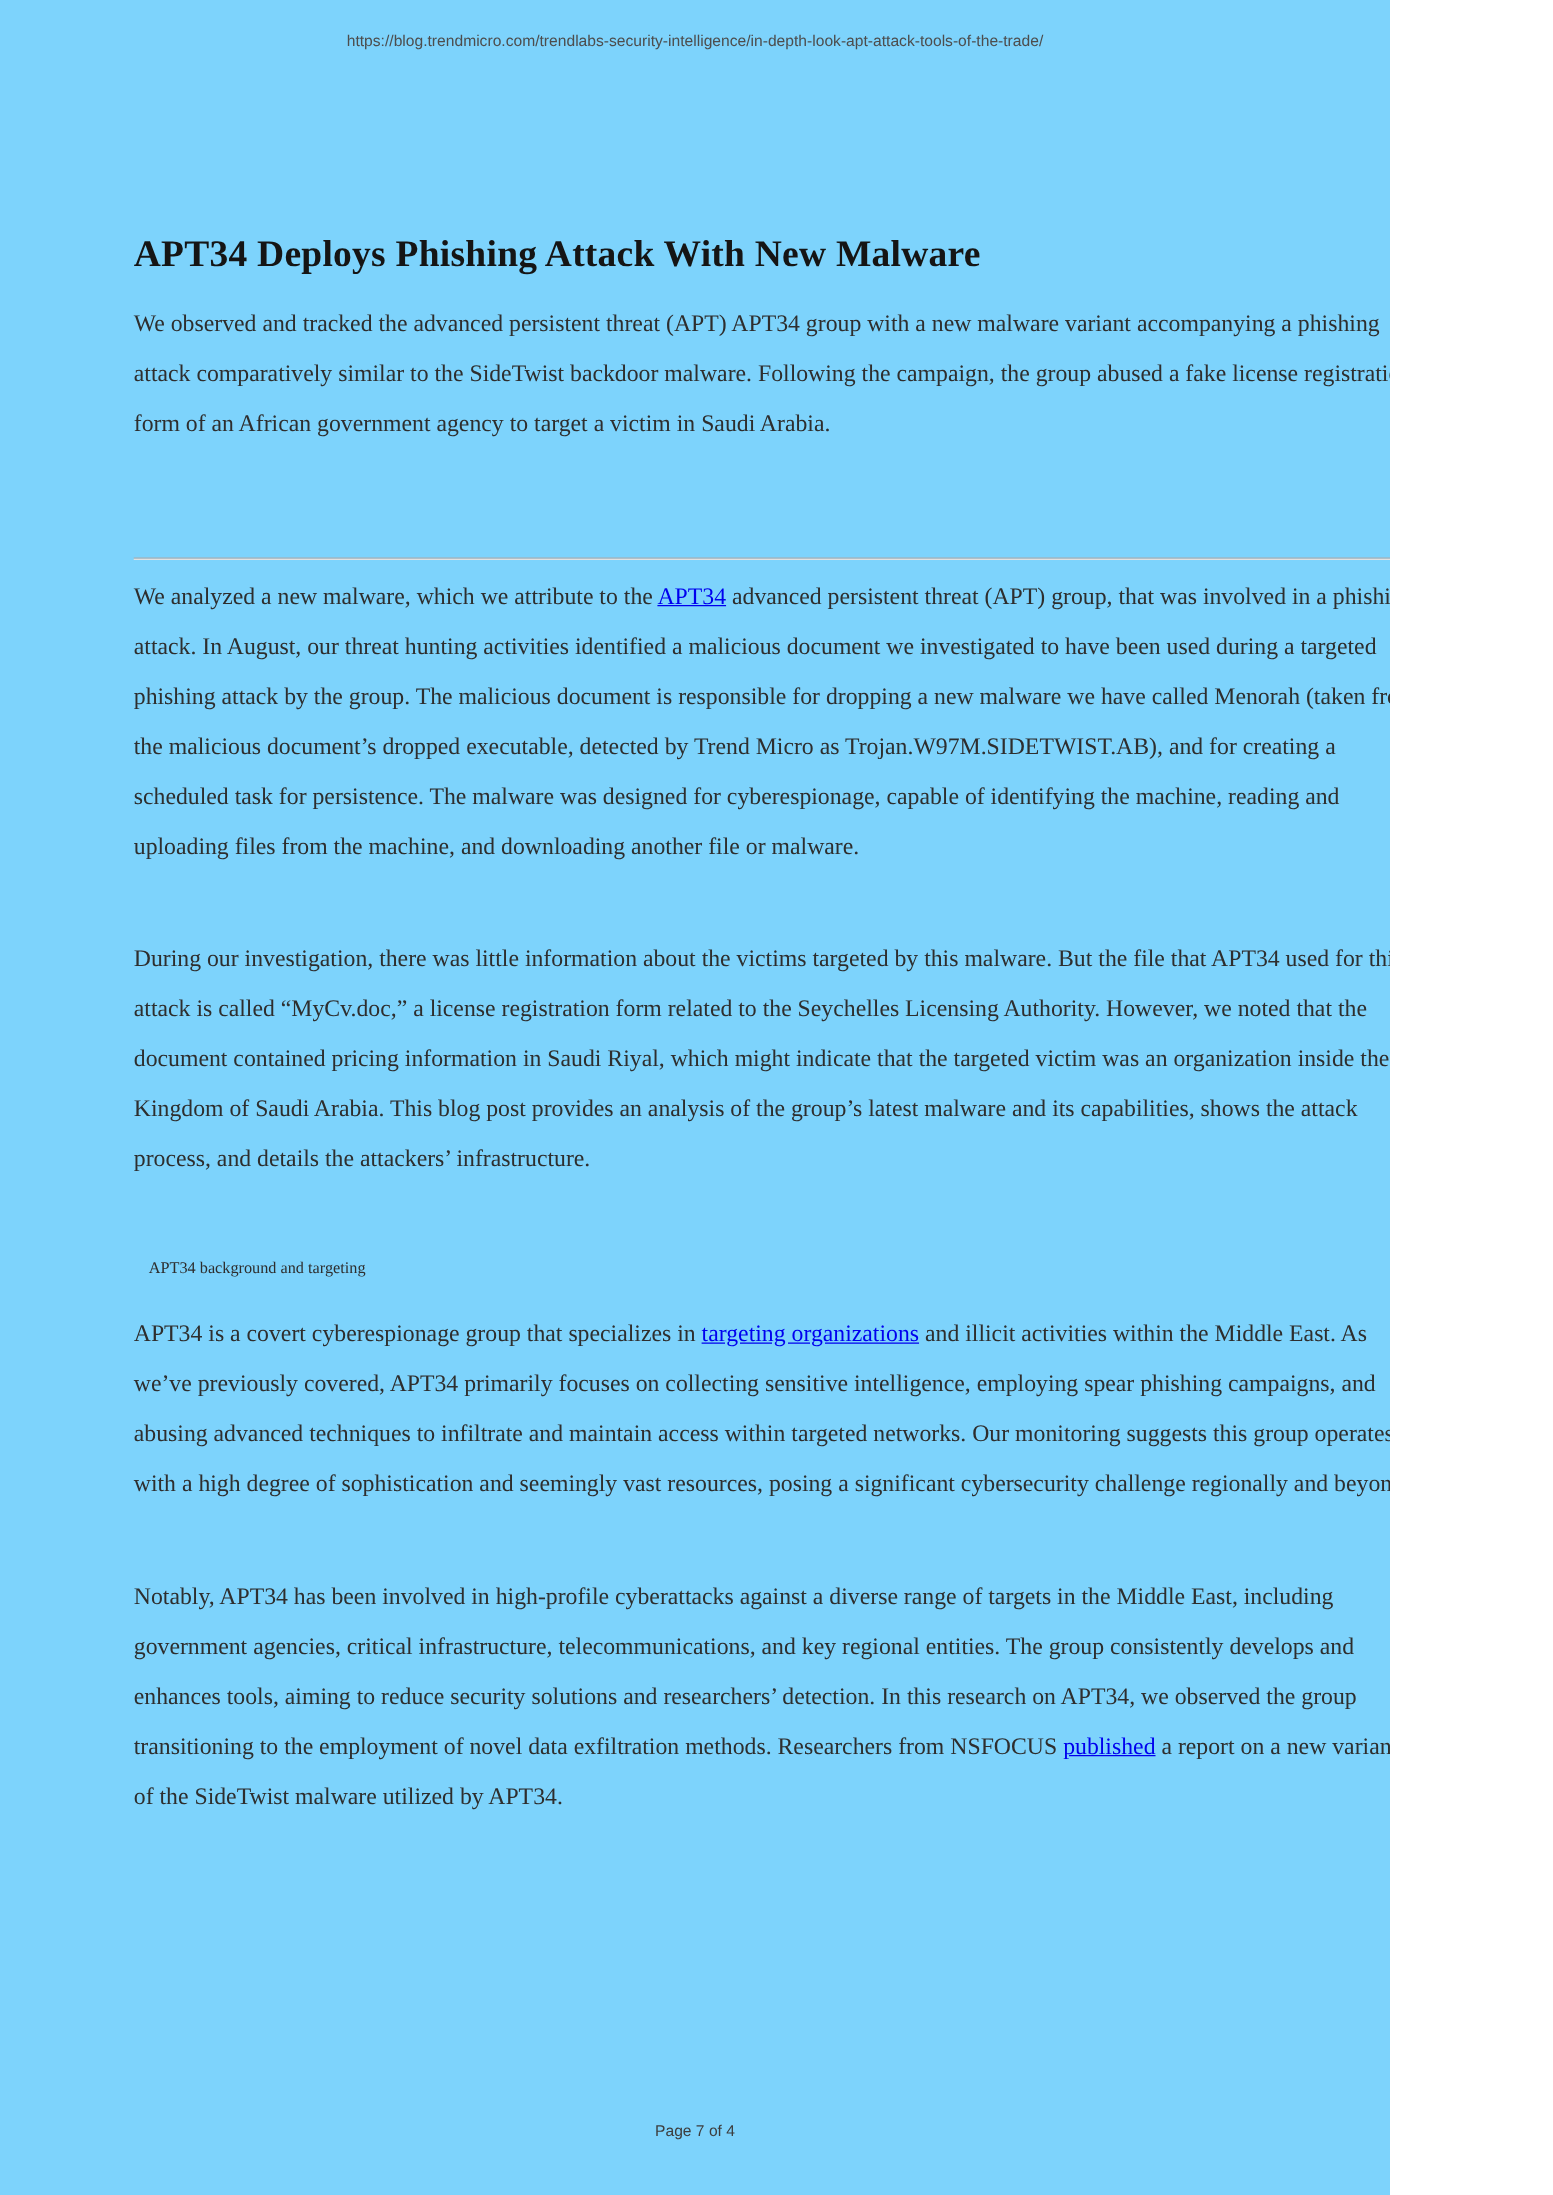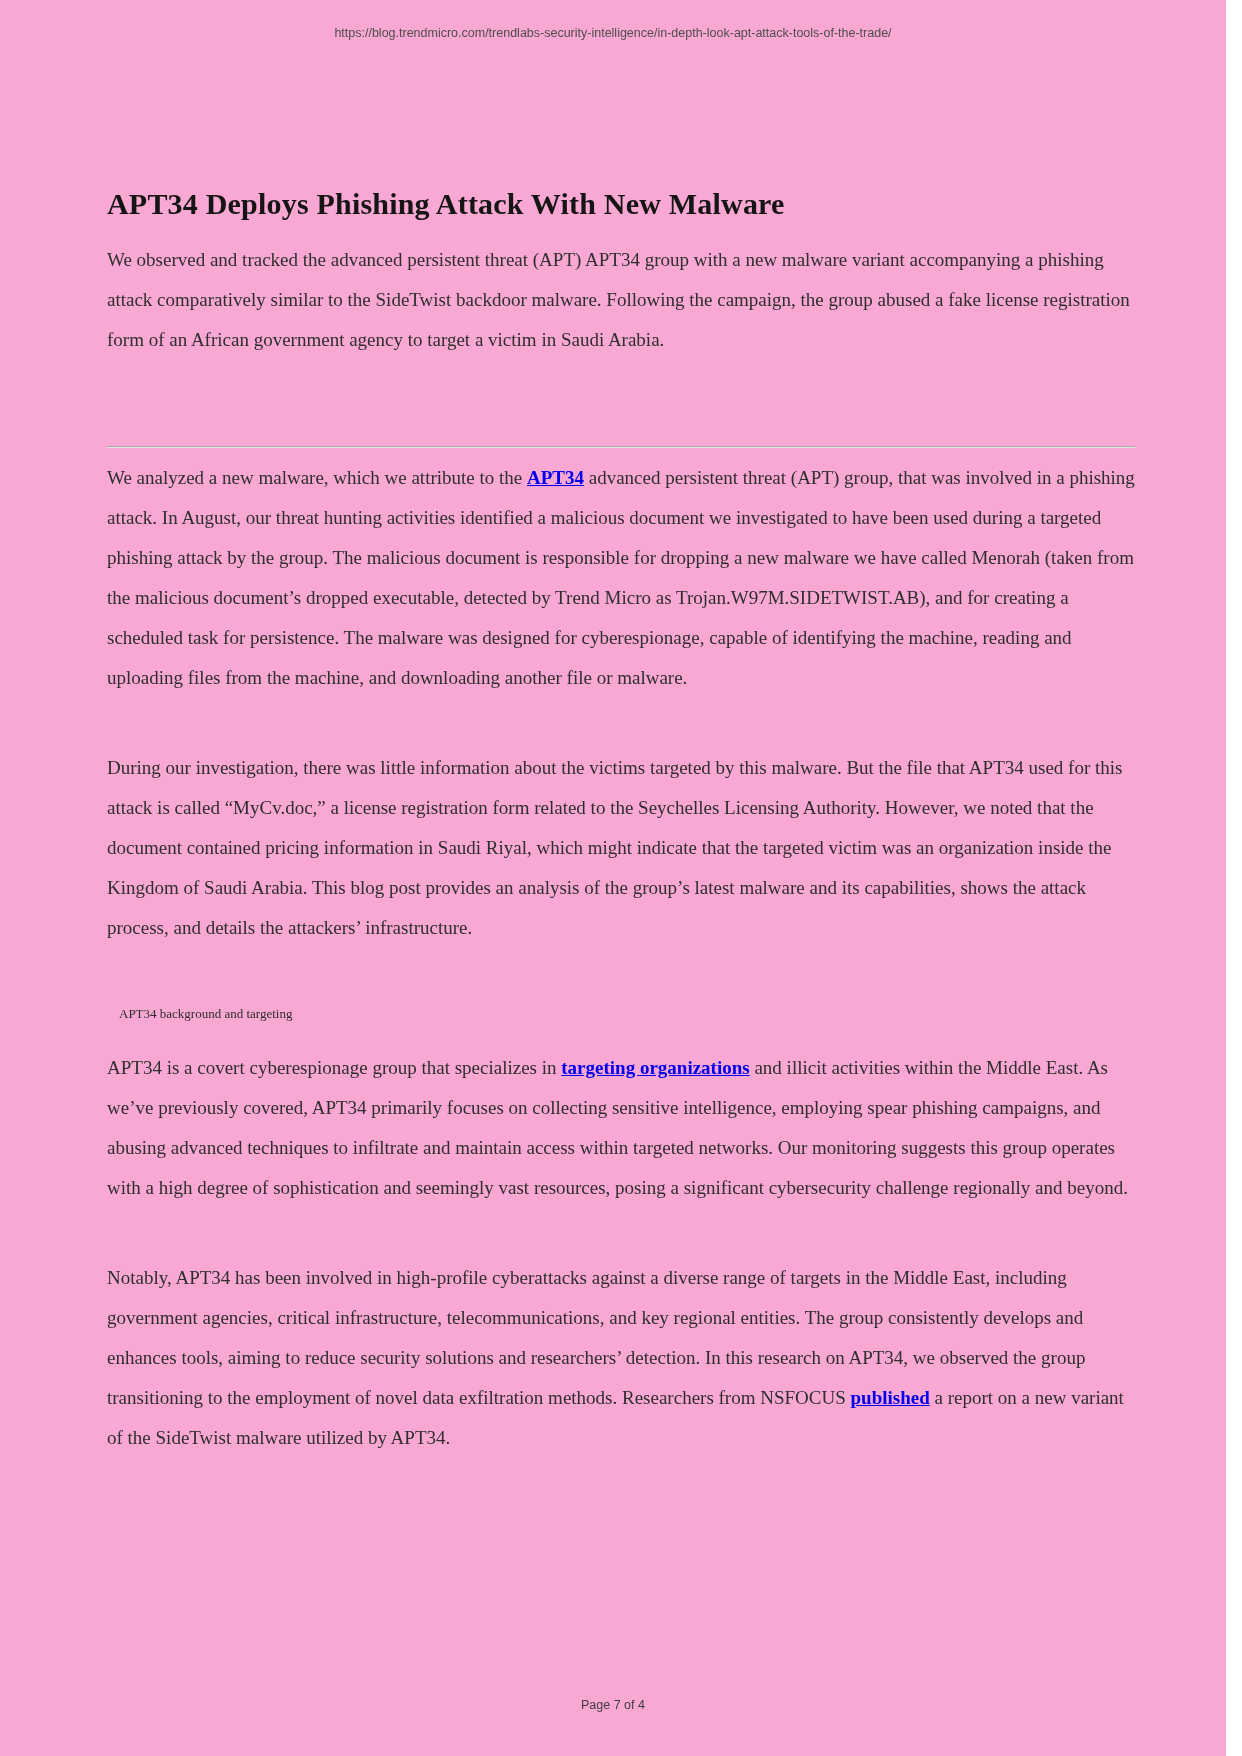--- a/index.html
+++ b/index.html
@@ -2,23 +2,23 @@
 <html><head>
 <meta charset="utf-8">
 <style>
   html, body {
     margin: 0;
     padding: 0;
     background: #ffffff;
   }
   .page {
     position: relative;
-    width: 1226px;
+    width: 1112px;
     height: 1756px;
-    background: #f9a8d4;
+    background: #7dd3fc;
     overflow: hidden;
     font-family: "Liberation Serif", serif;
   }
   .url-bar {
     position: absolute;
     top: 26px;
     left: 0;
     width: 100%;
     text-align: center;
     font-family: "Liberation Sans", sans-serif;
@@ -78,21 +78,20 @@
     font-size: 13px;
     line-height: 32px;
     font-weight: normal;
     color: #2e2e2e;
     margin: 0 0 18px 12px;
   }
   a.inline-link {
     color: #0000EE;
     text-decoration: underline;
     cursor: pointer;
-    font-weight: bold;
   }
   .page-footer {
     position: absolute;
     top: 1698px;
     left: 0;
     width: 100%;
     text-align: center;
     font-family: "Liberation Sans", sans-serif;
     font-size: 12.5px;
     color: #3d3d3d;

